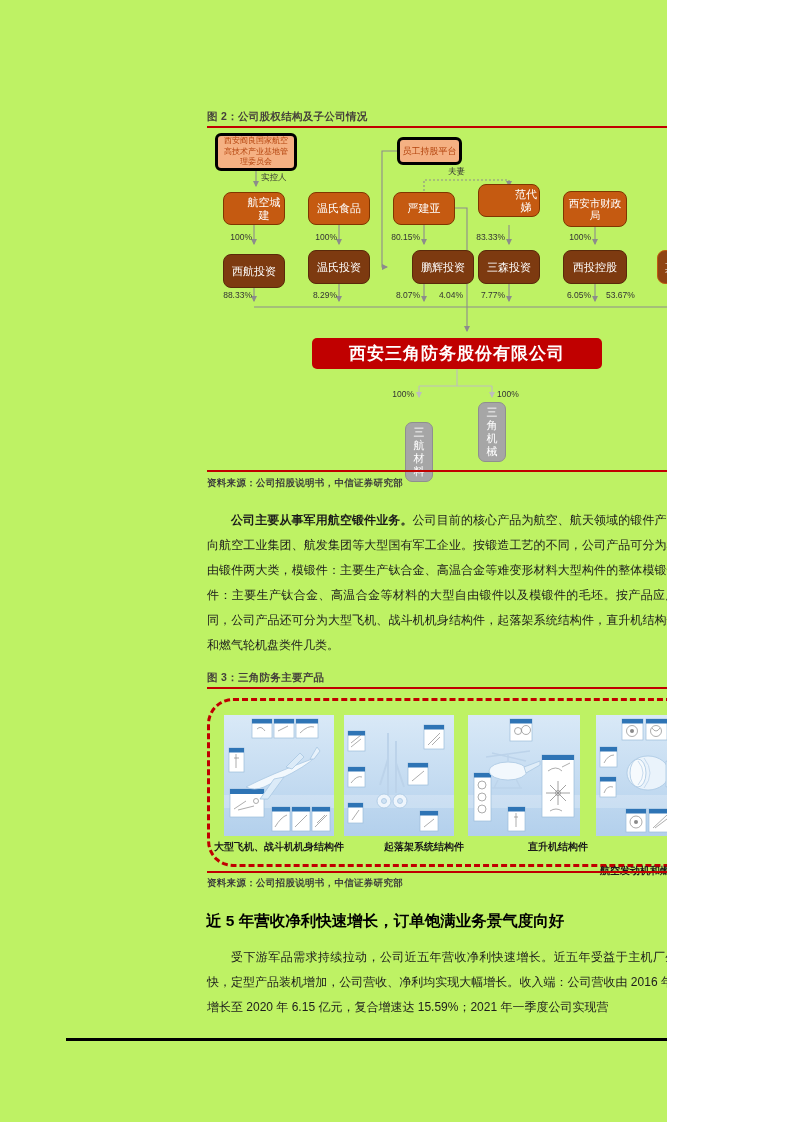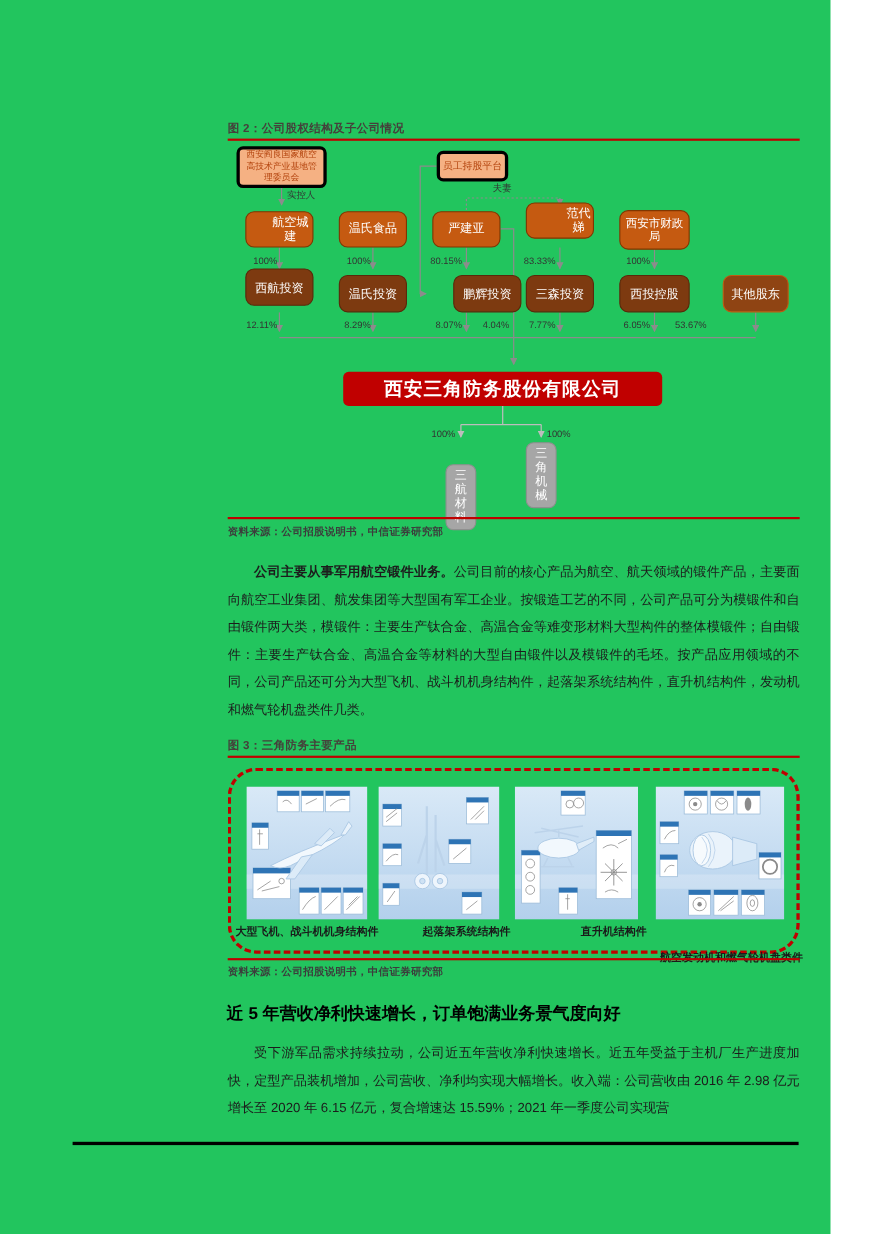--- a/index.html
+++ b/index.html
@@ -1,16 +1,16 @@
 <!DOCTYPE html>
 <html><head>
 <meta charset="utf-8">
 <style>
   html,body{margin:0;padding:0;background:#ffffff;}
-  .page{position:relative;width:755px;height:1122px;background:#22c55e;overflow:hidden;
+  .page{position:relative;width:667px;height:1122px;background:#bef264;overflow:hidden;
         font-family:"Liberation Sans","DejaVu Sans",sans-serif;color:#1c1c1c;}
   .abs{position:absolute;}
   .fig-caption{font-size:10.5px;font-weight:bold;color:#45413b;letter-spacing:0.3px;}
   .redline{background:#c00000;height:2px;}
   .thinredline{background:#c00000;height:1.5px;}
   .source{font-size:9.5px;font-weight:bold;color:#3c3c3c;letter-spacing:0.3px;}
   .body-p{width:520px;font-size:12px;line-height:25px;text-align:justify;color:#1c1c1c;margin:0;text-indent:2em;}
   .sec-head{font-size:15.5px;font-weight:bold;color:#000;}
   
   .obox{background:#c55a11;border:1.5px solid #7f3600;color:#fff;border-radius:8px;
@@ -90,34 +90,34 @@
   <div class="abs obox" style="left:393px;top:192px;width:62px;height:33px;">严建亚</div>
   <div class="abs obox" style="left:478px;top:184px;width:62px;height:33px;padding-left:36px;">范代娣</div>
   <div class="abs obox" style="left:563px;top:191px;width:64px;height:36px;font-size:10.5px;">西安市财政局</div>
 
   <div class="abs pct" style="left:210px;top:232px;width:42px;text-align:right;">100%</div>
   <div class="abs pct" style="left:295px;top:232px;width:42px;text-align:right;">100%</div>
   <div class="abs pct" style="left:378px;top:232px;width:42px;text-align:right;">80.15%</div>
   <div class="abs pct" style="left:463px;top:232px;width:42px;text-align:right;">83.33%</div>
   <div class="abs pct" style="left:549px;top:232px;width:42px;text-align:right;">100%</div>
 
-  <div class="abs dbox" style="left:223px;top:244px;width:62px;height:34px;">西航投资</div>
+  <div class="abs dbox" style="left:223px;top:254px;width:62px;height:34px;">西航投资</div>
   <div class="abs dbox" style="left:308px;top:250px;width:62px;height:34px;">温氏投资</div>
   <div class="abs dbox" style="left:412px;top:250px;width:62px;height:34px;">鹏辉投资</div>
   <div class="abs dbox" style="left:478px;top:250px;width:62px;height:34px;">三森投资</div>
   <div class="abs dbox" style="left:563px;top:250px;width:64px;height:34px;">西投控股</div>
   <div class="abs dbox alt" style="left:657px;top:250px;width:60px;height:34px;">其他股东</div>
 
-  <div class="abs pct" style="left:208px;top:290px;width:44px;text-align:right;">12.11%</div>
+  <div class="abs pct" style="left:208px;top:290px;width:44px;text-align:right;">88.33%</div>
   <div class="abs pct" style="left:293px;top:290px;width:44px;text-align:right;">8.29%</div>
   <div class="abs pct" style="left:376px;top:290px;width:44px;text-align:right;">8.07%</div>
   <div class="abs pct" style="left:419px;top:290px;width:44px;text-align:right;">4.04%</div>
   <div class="abs pct" style="left:461px;top:290px;width:44px;text-align:right;">7.77%</div>
   <div class="abs pct" style="left:547px;top:290px;width:44px;text-align:right;">6.05%</div>
-  <div class="abs pct" style="left:606px;top:290px;width:44px;text-align:center;">53.67%</div>
+  <div class="abs pct" style="left:606px;top:290px;width:44px;text-align:left;">53.67%</div>
 
   <div class="abs company" style="left:312px;top:338px;width:290px;height:31px;">西安三角防务股份有限公司</div>
 
   <div class="abs pct" style="left:374px;top:389px;width:40px;text-align:right;">100%</div>
   <div class="abs pct" style="left:497px;top:389px;width:40px;text-align:left;">100%</div>
 
   <div class="abs gbox" style="left:405px;top:422px;width:28px;height:60px;">
     <span>三航材料</span>
   </div>
   <div class="abs gbox" style="left:478px;top:402px;width:28px;height:60px;justify-content:center;">

